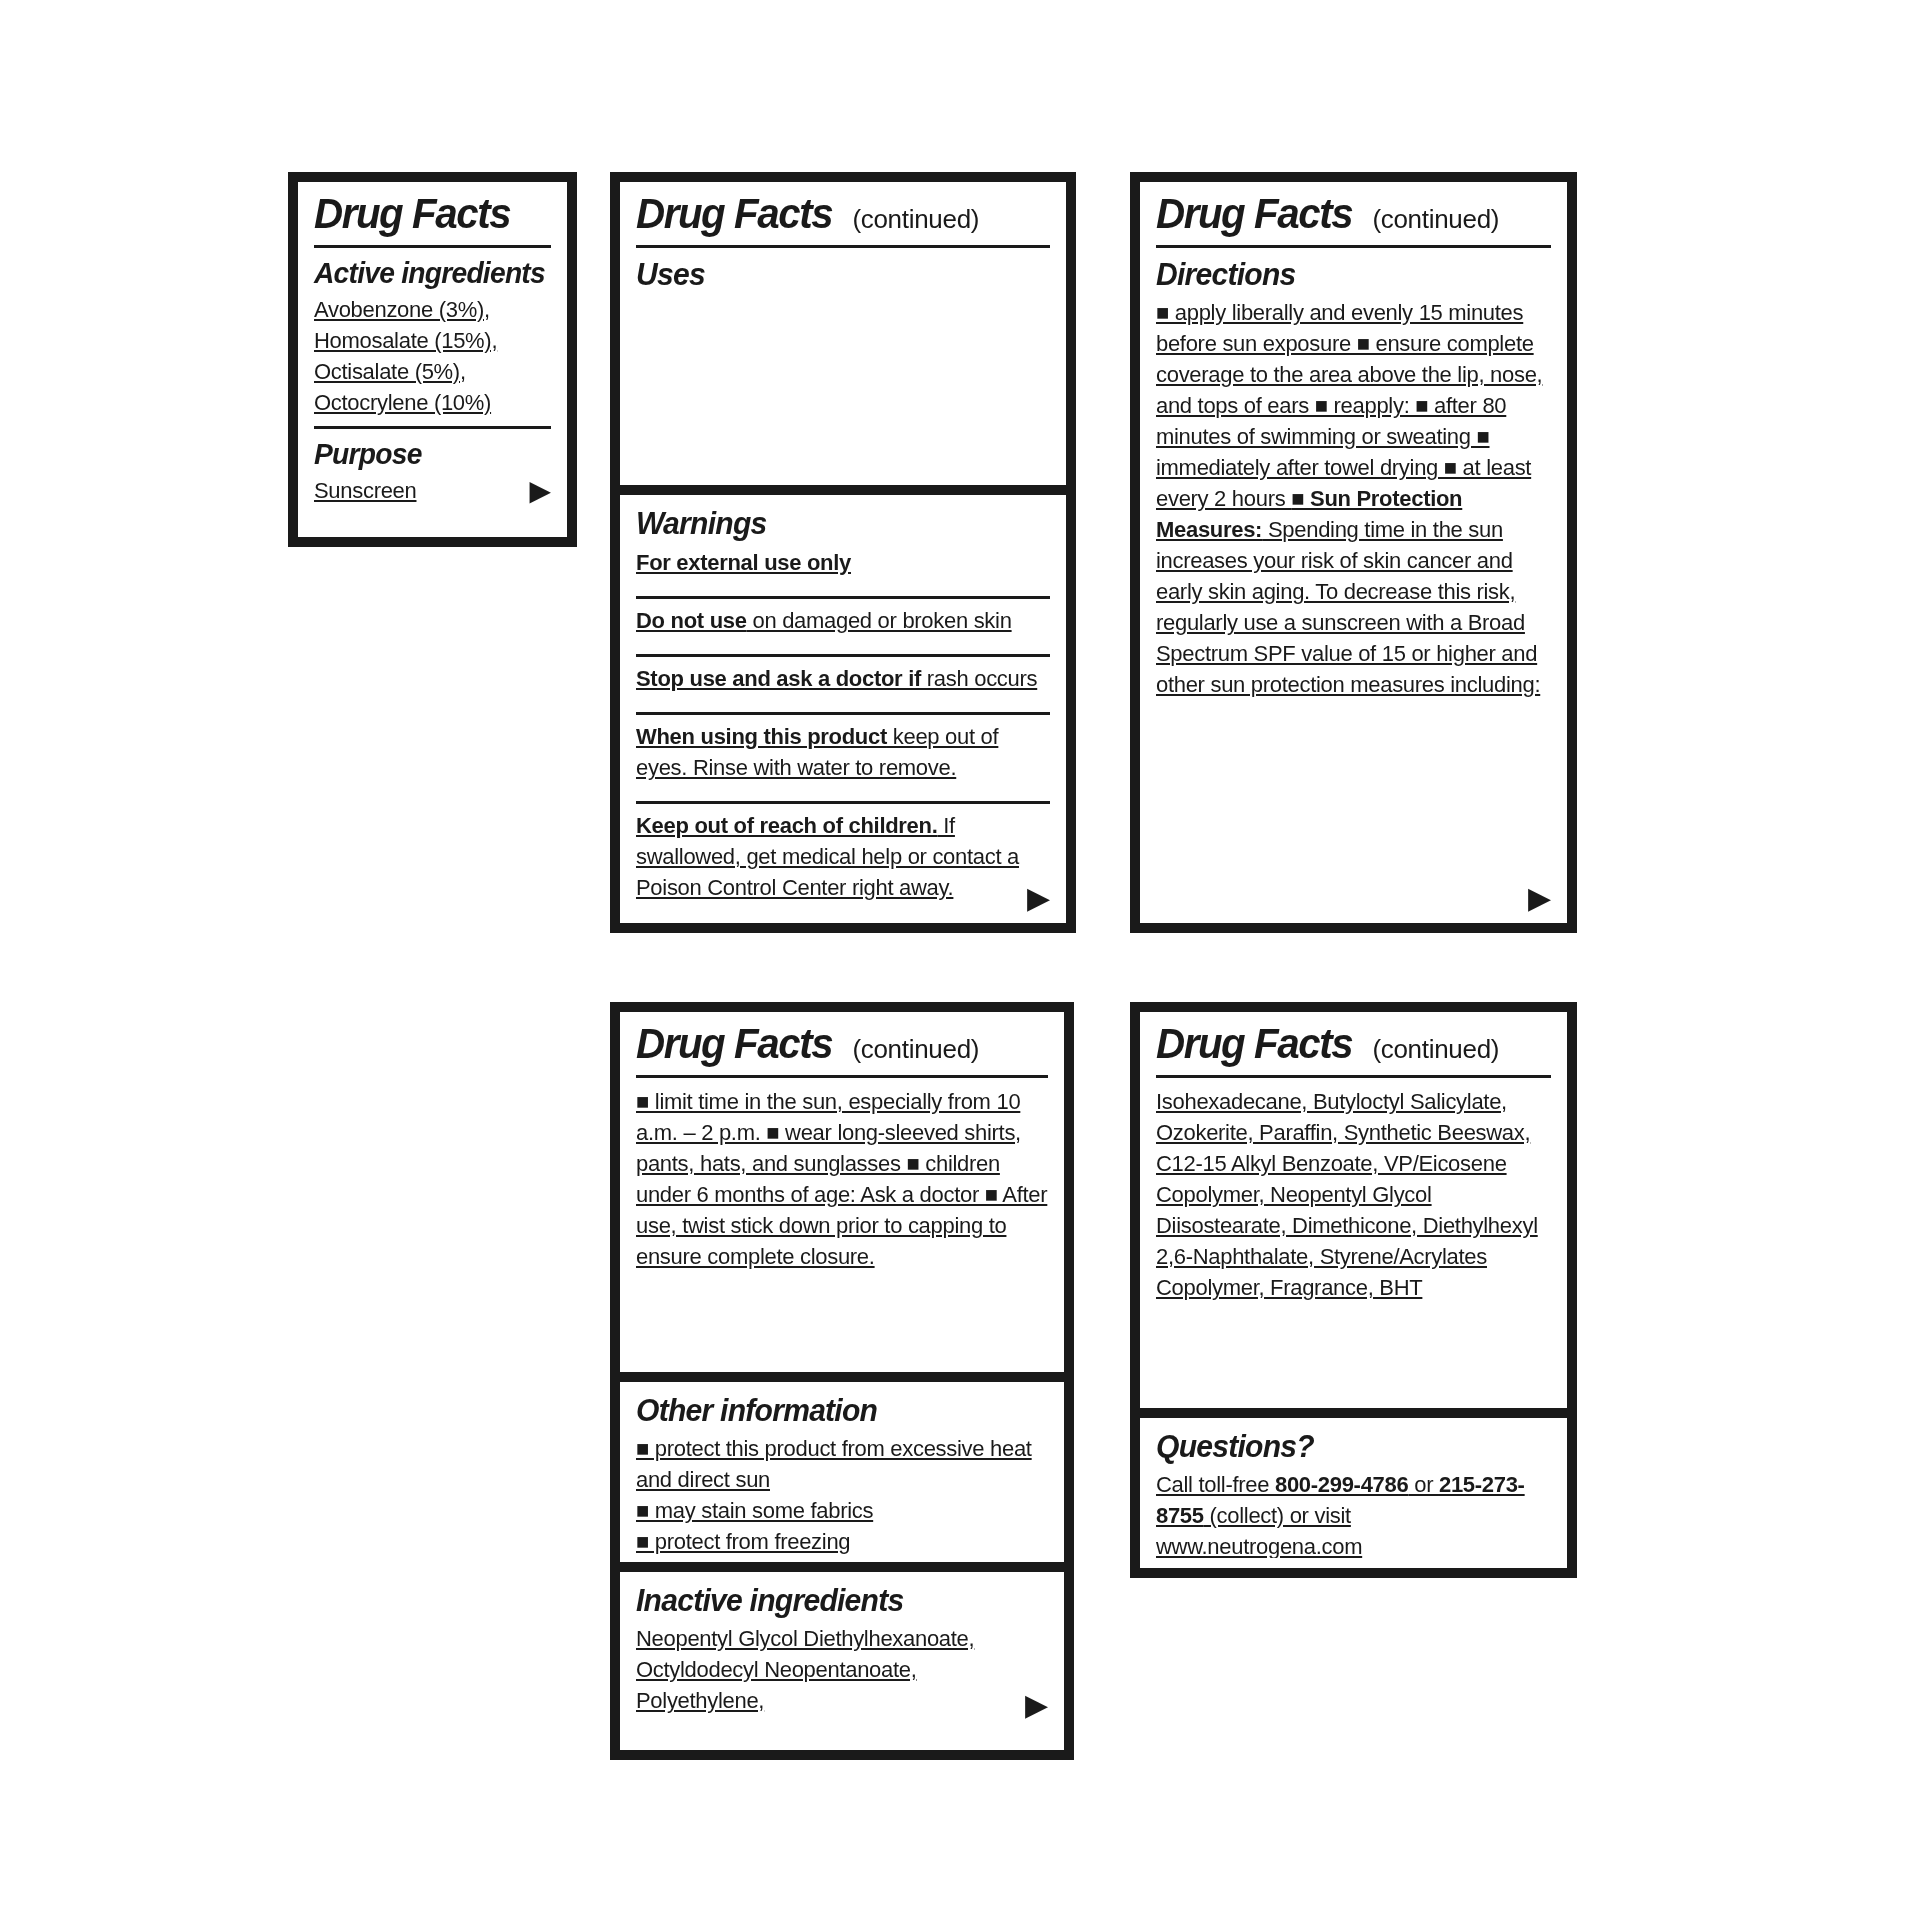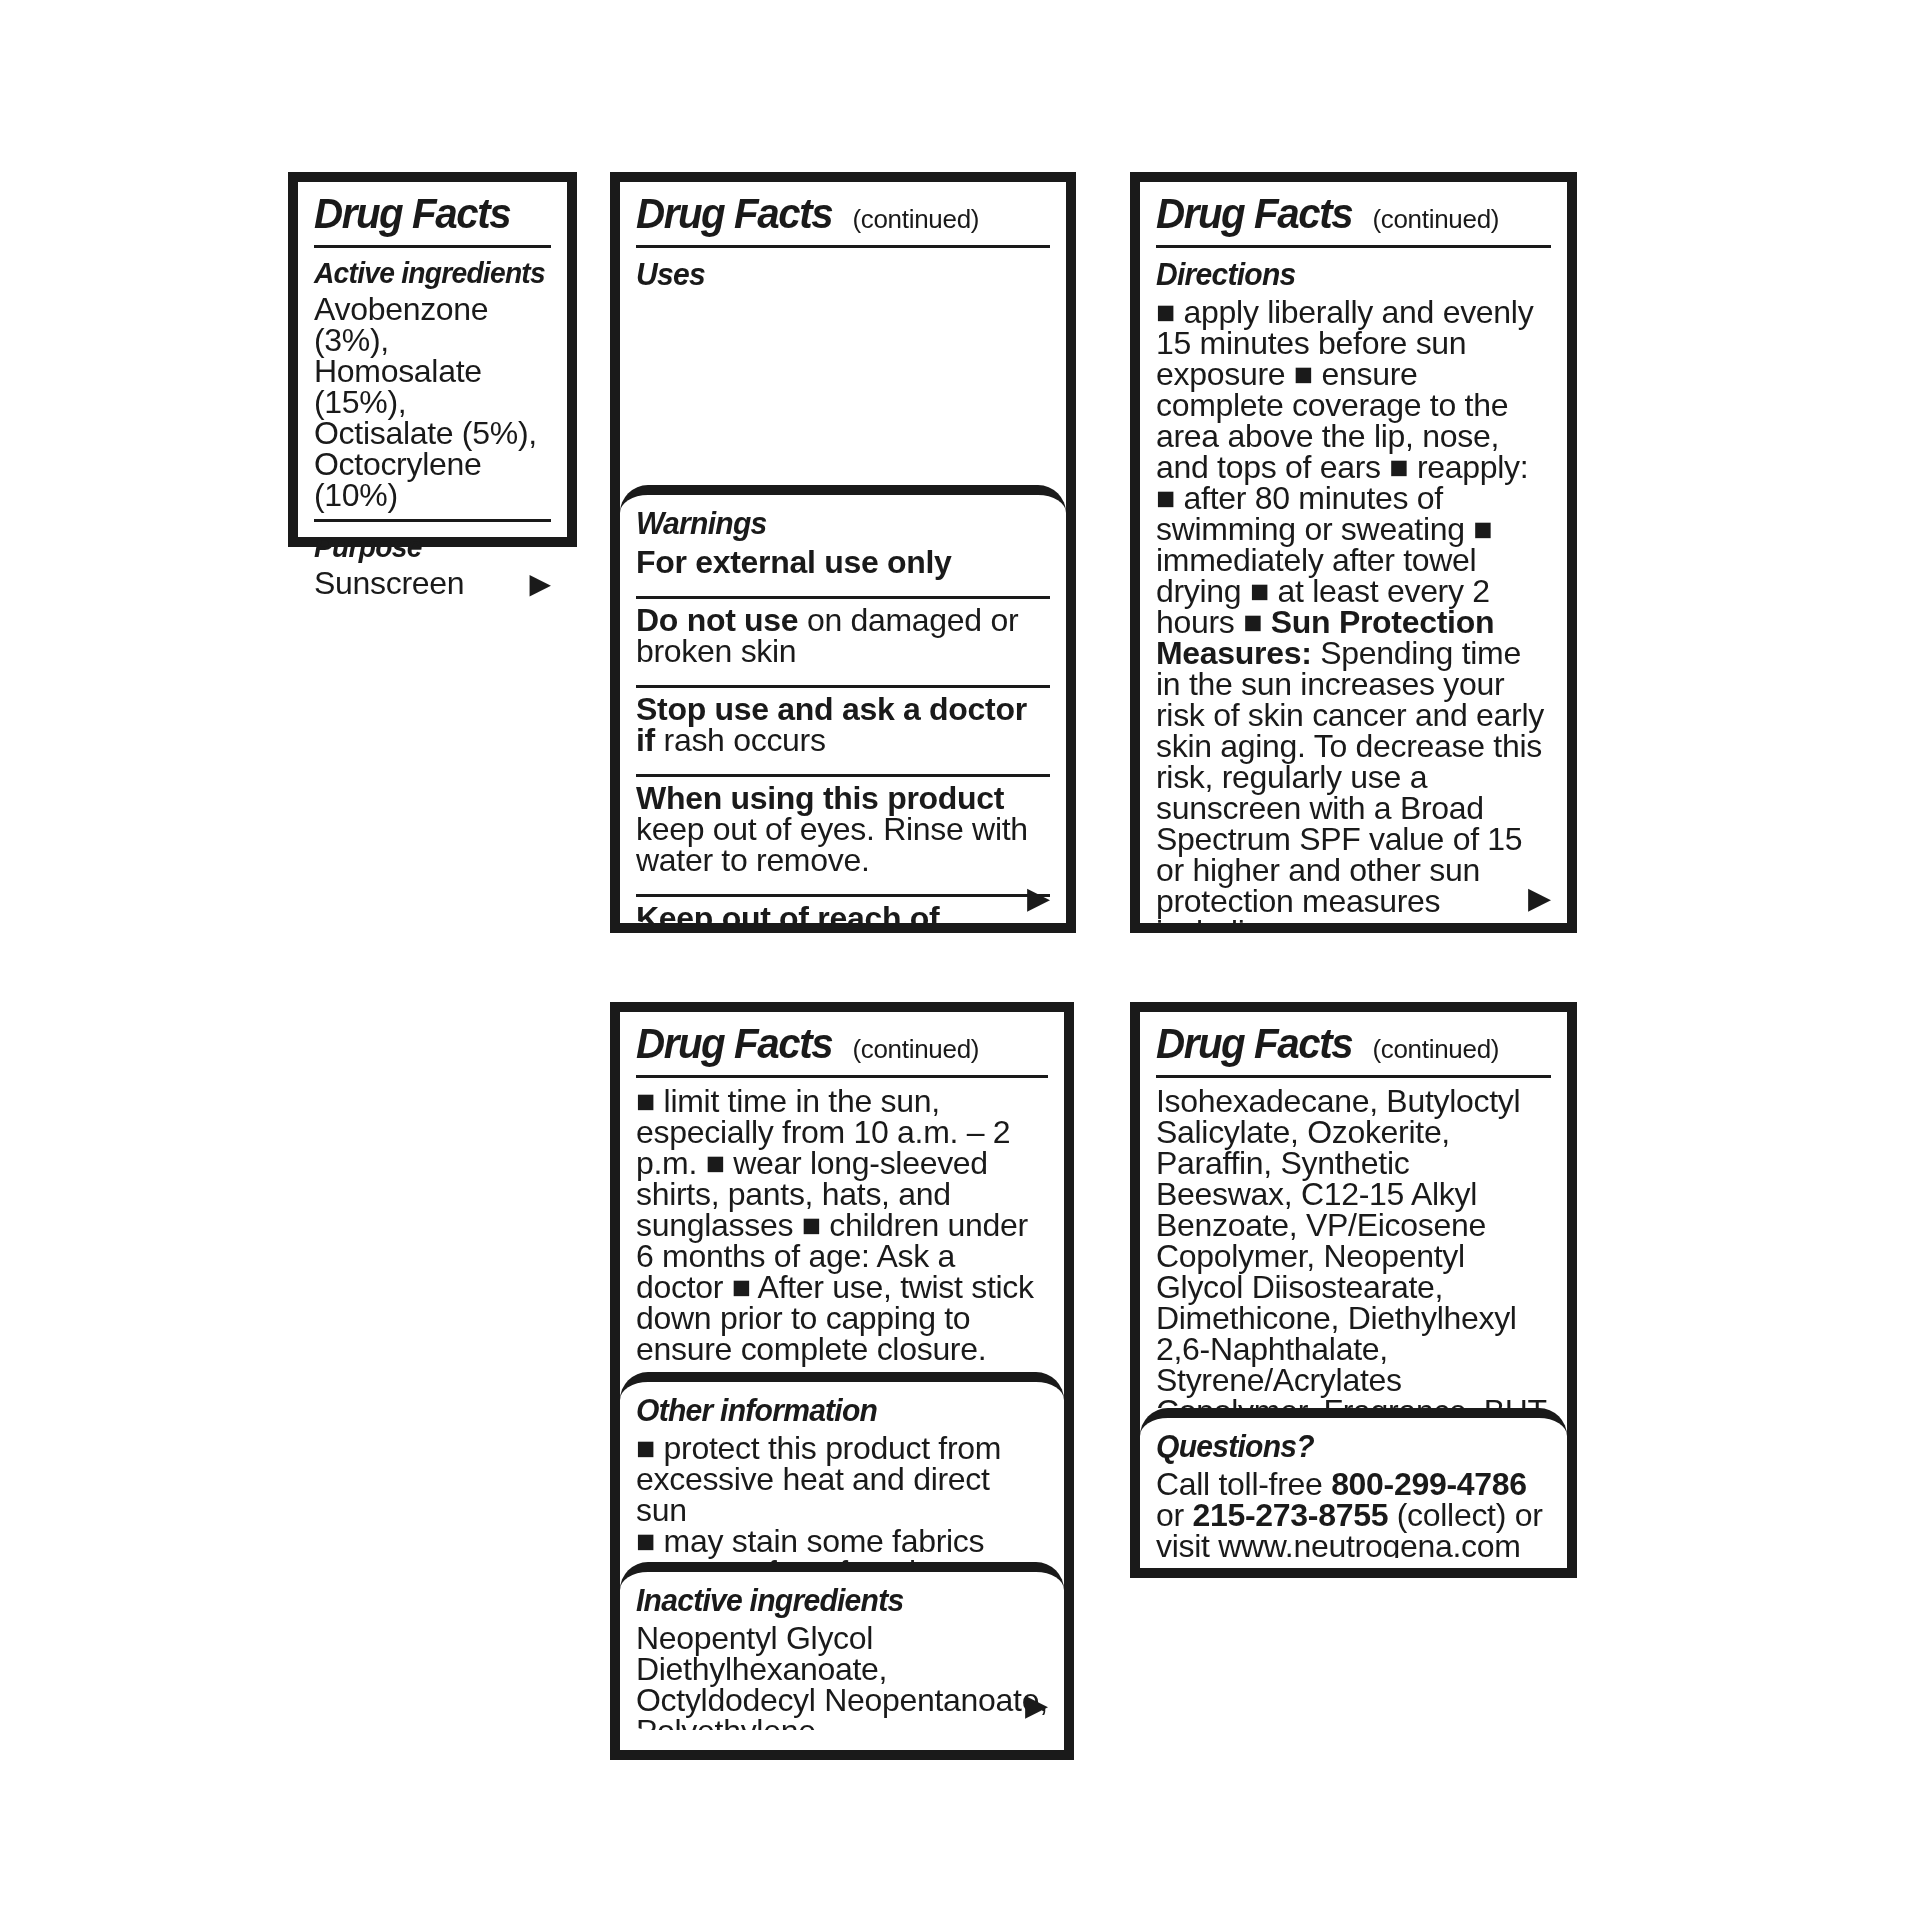--- a/index.html
+++ b/index.html
@@ -11,21 +11,21 @@
     color: var(--ink);
   }
   .canvas { position: relative; width: 1732px; height: 1920px; background: #fff; overflow: hidden; }
 
   .panel {
     position: absolute;
     border: 10px solid var(--ink);
     background: #fff;
   }
   .sec { position: relative; padding: 8px 16px 6px 16px; overflow: hidden; }
-  .sec.divided { border-top: 10px solid var(--ink); border-radius: 28px; }
+  .sec.divided { border-top: 10px solid var(--ink); }
 
   #p1 { left: 288px; top: 172px; width: 289px; height: 375px; }
   #p2 { left: 610px; top: 172px; width: 466px; height: 761px; }
   #p3 { left: 1130px; top: 172px; width: 447px; height: 761px; }
   #p4 { left: 610px; top: 1002px; width: 464px; height: 758px; }
   #p5 { left: 1130px; top: 1002px; width: 447px; height: 576px; }
 
   #p2 .sec-uses { height: 303px; }
   #p2 .sec-warnings { height: 438px; }
   #p4 .sec-a { height: 360px; }
@@ -45,21 +45,21 @@
 
   .sec-h {
     font-size: 32px; font-weight: bold; font-style: italic;
     letter-spacing: -0.8px; white-space: nowrap;
     transform: scaleX(0.94); transform-origin: 0 50%;
     margin: 2px 0 4px 0;
   }
   #p1 .sec-h { font-size: 30px; }
 
   p, .line {
-    font-size: 32px; line-height: 31px; letter-spacing: -0.3px;
+    font-size: 22px; line-height: 31px; letter-spacing: -0.3px; text-decoration: underline;
   }
   .b { font-weight: bold; }
   .i { font-style: italic; }
 
   .mid-rule { border-top: 3px solid var(--ink); margin: 8px 0 8px 0; }
 
   .wline { border-bottom: 3px solid var(--ink); padding: 1px 0 18px 0; margin-bottom: 5px; }
   .wline.last { border-bottom: none; }
 
   .purpose-row { display: flex; justify-content: space-between; align-items: flex-end; }

